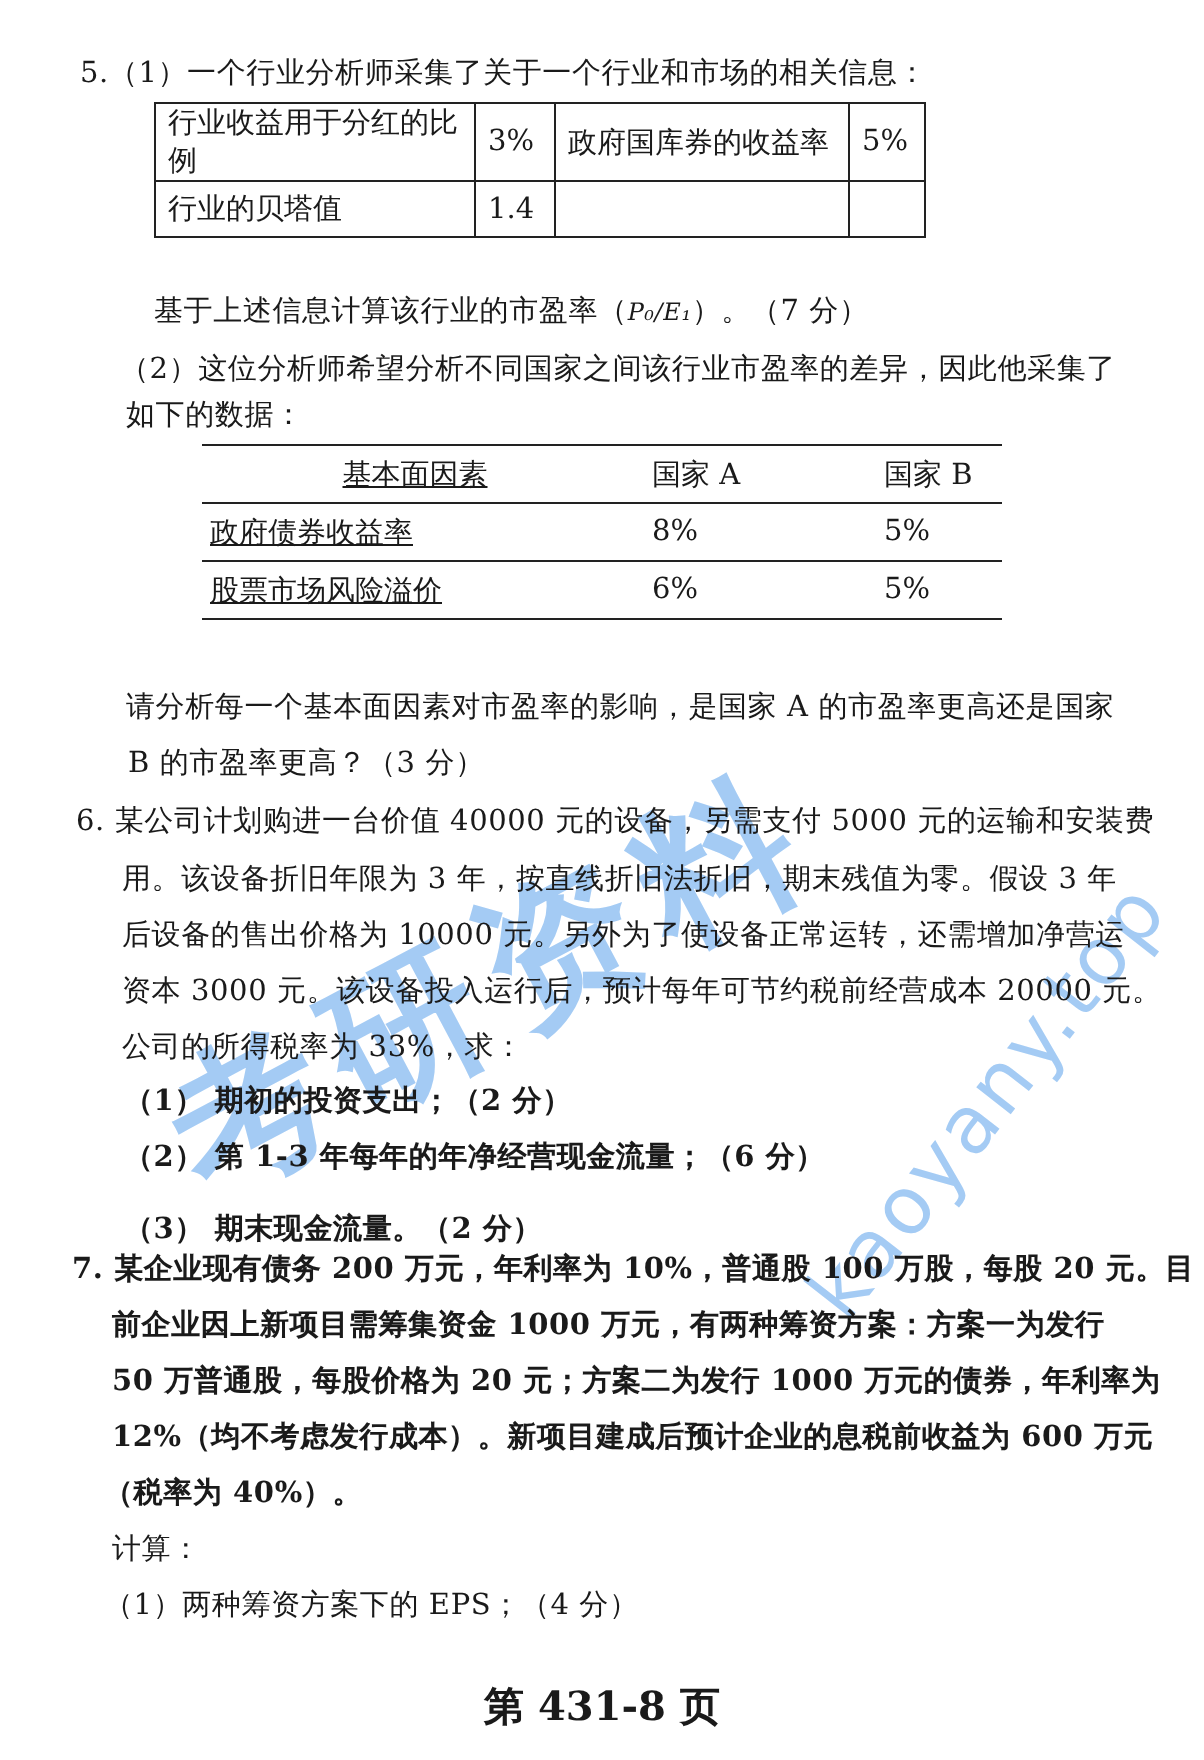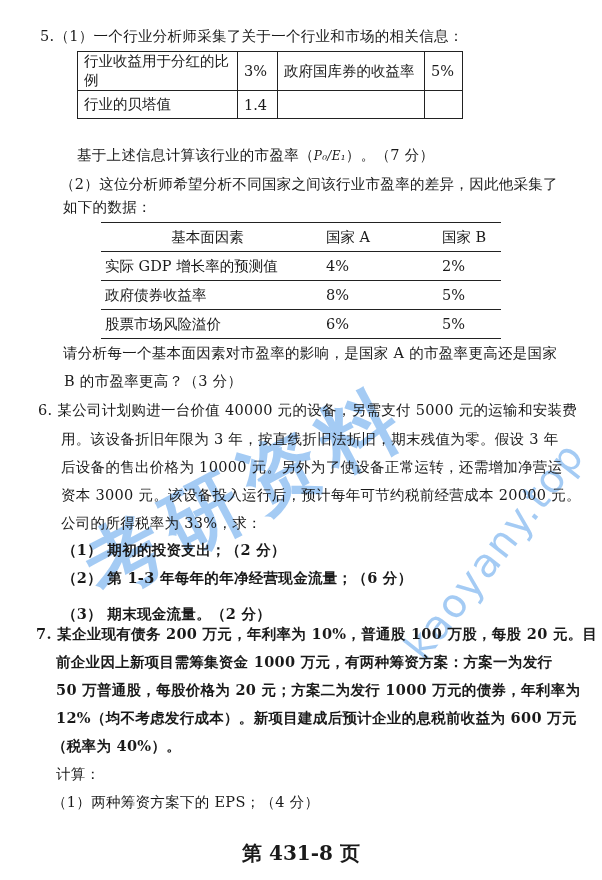--- a/index.html
+++ b/index.html
@@ -25,21 +25,21 @@
   table.t1 td.c4 { width: 25px; }
 
   
   table.t2 {
     position: absolute; left: 101px; top: 222px; border-collapse: collapse;
     font-size: 14.5px; width: 400px;
   }
   table.t2 td { height: 28px; vertical-align: middle; padding: 0 4px; }
   table.t2 tr { border-bottom: 1.4px solid #222; }
   table.t2 tr.head { border-top: 1.4px solid #222; }
-  table.t2 td.f { width: 205px; }
+  table.t2 td.f { width: 205px; text-decoration: underline; }
   table.t2 td.h1 { text-align: center; }
   table.t2 td.a { width: 90px; text-align: left; padding-left: 12px; }
   table.t2 td.b { text-align: left; padding-left: 22px; }
 
   .watermark {
     position: absolute; color: rgba(90, 160, 235, 0.55);
     font-family: "DejaVu Sans", sans-serif; pointer-events: none;
   }
   .wm-cn { font-size: 78px; font-weight: bold; transform: rotate(-28deg); letter-spacing: 10px; }
   .wm-en { font-size: 40px; transform: rotate(-52deg); transform-origin: left top; letter-spacing: 2px; }
@@ -80,25 +80,20 @@
 <div class="line" style="left:63px; top:198px;">如下的数据：</div>
 
 <table class="t2">
   <tbody>
       <tr class="head">
     <td class="f h1">基本面因素</td>
     <td class="a">国家 A</td>
     <td class="b">国家 B</td>
   </tr>
   <tr>
-    <td class="f">实际 GDP 增长率的预测值</td>
-    <td class="a">4%</td>
-    <td class="b">2%</td>
-  </tr>
-  <tr>
     <td class="f">政府债券收益率</td>
     <td class="a">8%</td>
     <td class="b">5%</td>
   </tr>
   <tr>
     <td class="f">股票市场风险溢价</td>
     <td class="a">6%</td>
     <td class="b">5%</td>
   </tr>
 </tbody>

